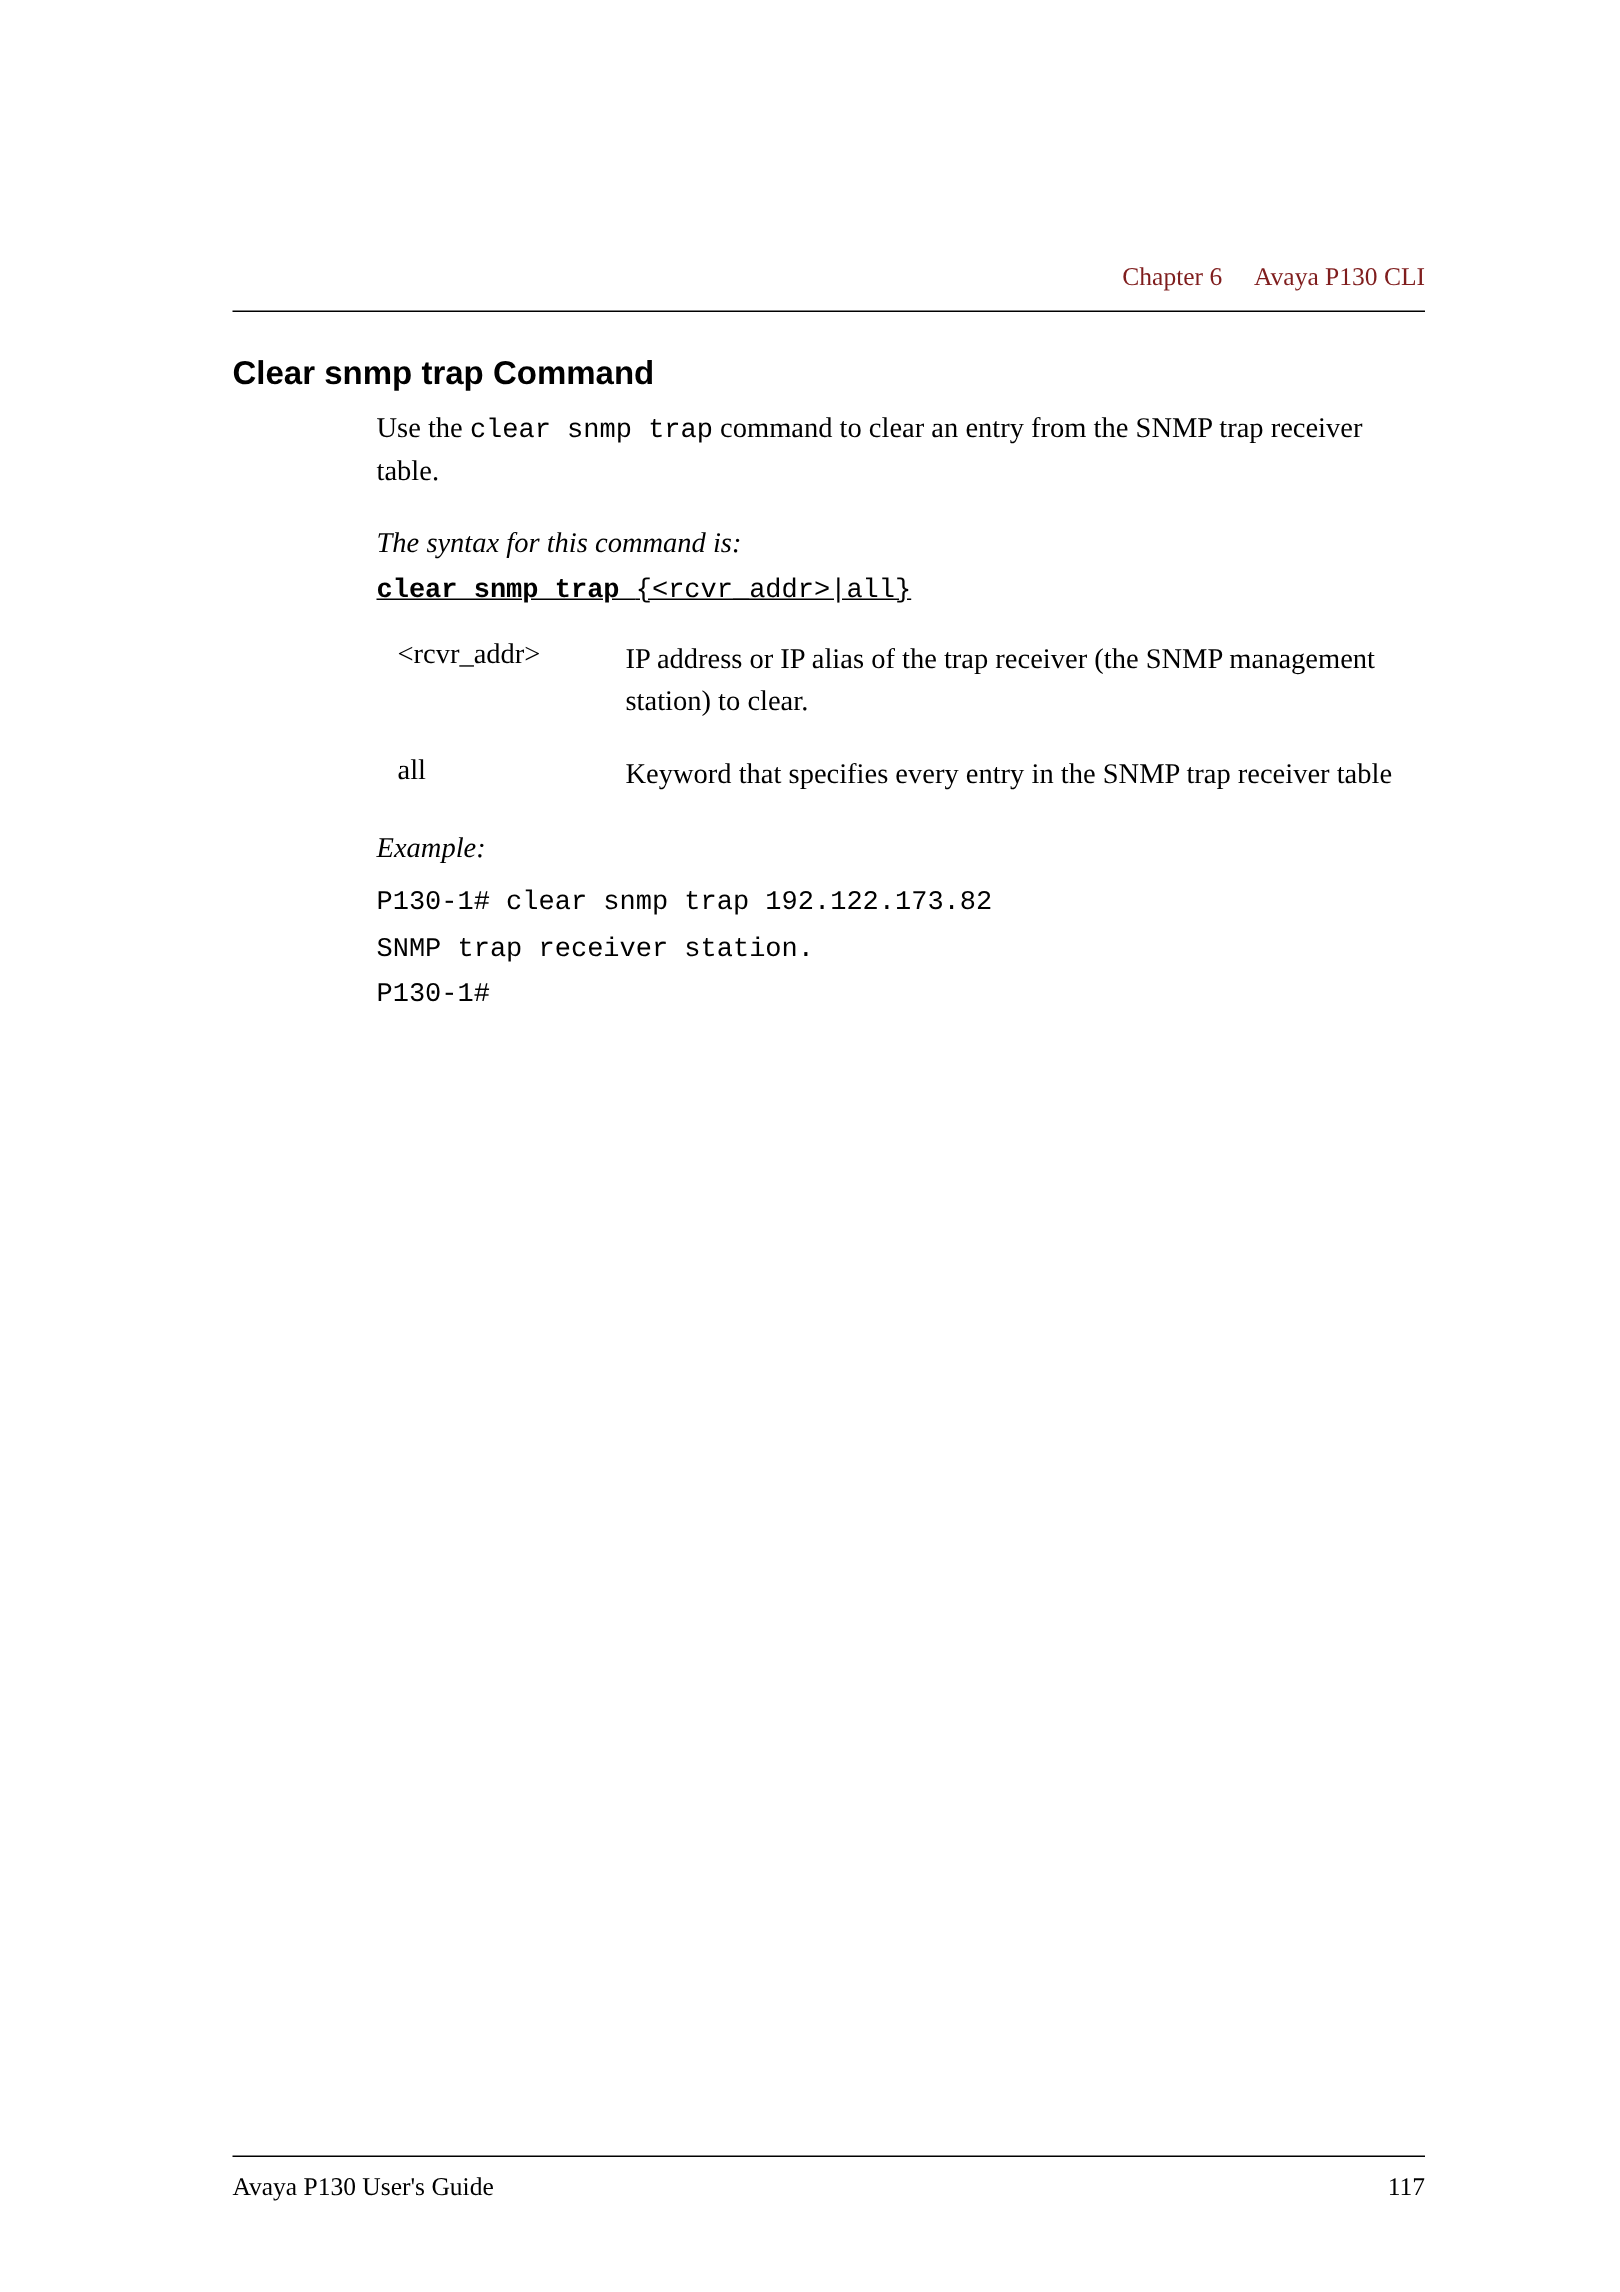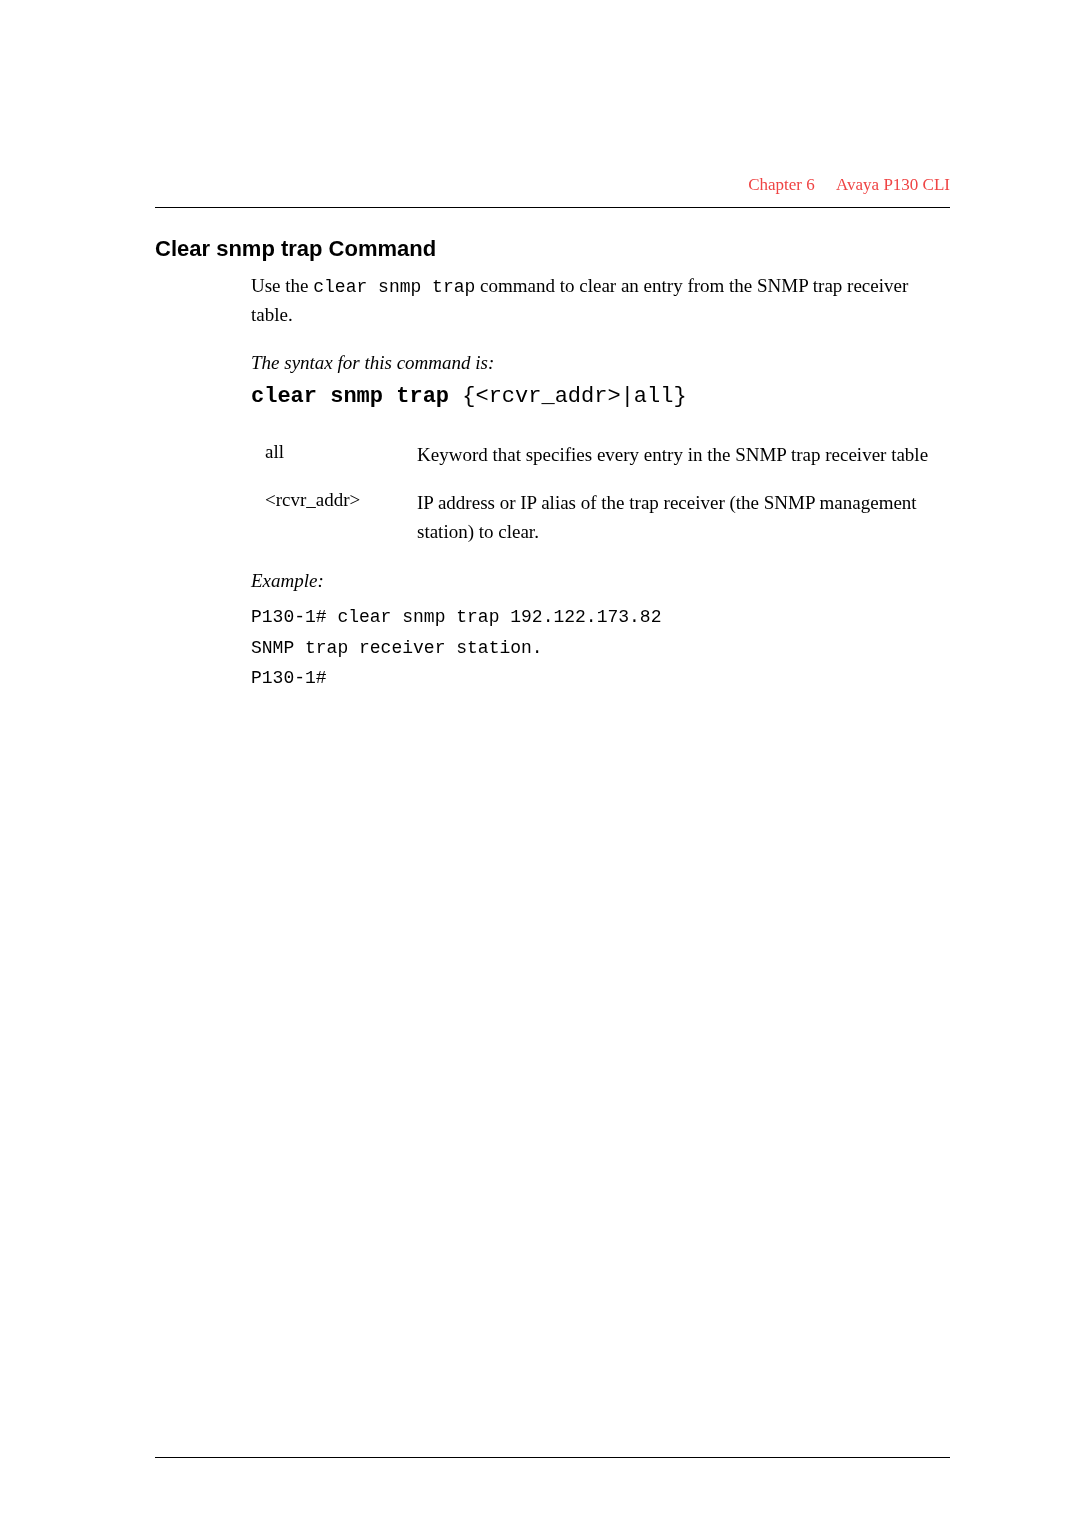--- a/index.html
+++ b/index.html
@@ -18,21 +18,21 @@
     .page {
       padding: 175px 130px 60px 155px;
     }
     .header-area {
       display: flex;
       justify-content: flex-end;
       margin-bottom: 12px;
     }
     .header-text {
       font-size: 17px;
-      color: #ef4444;
+      color: #7f1d1d;
     }
     .header-rule {
       border: none;
       border-top: 1.5px solid #000000;
       margin-bottom: 28px;
     }
     .section-heading {
       font-family: Arial, Helvetica, sans-serif;
       font-weight: bold;
       font-size: 22px;
@@ -45,23 +45,24 @@
       margin-bottom: 22px;
     }
     .sub-label {
       font-size: 19px;
       margin-left: 96px;
       margin-bottom: 10px;
       font-style: italic;
     }
     .code-line {
       font-family: 'Courier New', Courier, monospace;
-      font-size: 22px;
+      font-size: 18px;
       margin-left: 96px;
-      margin-bottom: 32px;
+      margin-bottom: 22px;
+      text-decoration: underline;
     }
     .code-line .bold {
       font-weight: bold;
     }
     .param-table {
       margin-left: 110px;
       margin-bottom: 24px;
     }
     .param-row {
       display: flex;
@@ -119,33 +120,37 @@
   </div>
 
   <div class="sub-label">The syntax for this command is:</div>
 
   <div class="code-line">
     <span class="bold">clear snmp trap </span><span>{&lt;rcvr_addr&gt;|all}</span>
   </div>
 
   <div class="param-table">
     <div class="param-row">
+      <div class="param-name">&lt;rcvr_addr&gt;</div>
+      <div class="param-desc">IP address or IP alias of the trap receiver (the SNMP management station) to clear.</div>
+    </div>
+    <div class="param-row">
       <div class="param-name">all</div>
       <div class="param-desc">Keyword that specifies every entry in the SNMP trap receiver table</div>
-    </div>
-    <div class="param-row">
-      <div class="param-name">&lt;rcvr_addr&gt;</div>
-      <div class="param-desc">IP address or IP alias of the trap receiver (the SNMP management station) to clear.</div>
     </div>
   </div>
 
   <div class="sub-label">Example:</div>
 
   <div class="example-block">
     <div class="example-line">P130-1# clear snmp trap 192.122.173.82</div>
     <div class="example-line">SNMP trap receiver station.</div>
     <div class="example-line">P130-1#</div>
   </div>
 </div>
 
 <div class="footer-area">
   <hr class="footer-rule">
+  <div class="footer-row">
+    <span>Avaya P130 User's Guide</span>
+    <span>117</span>
+  </div>
 </div>
 
 </body></html>

